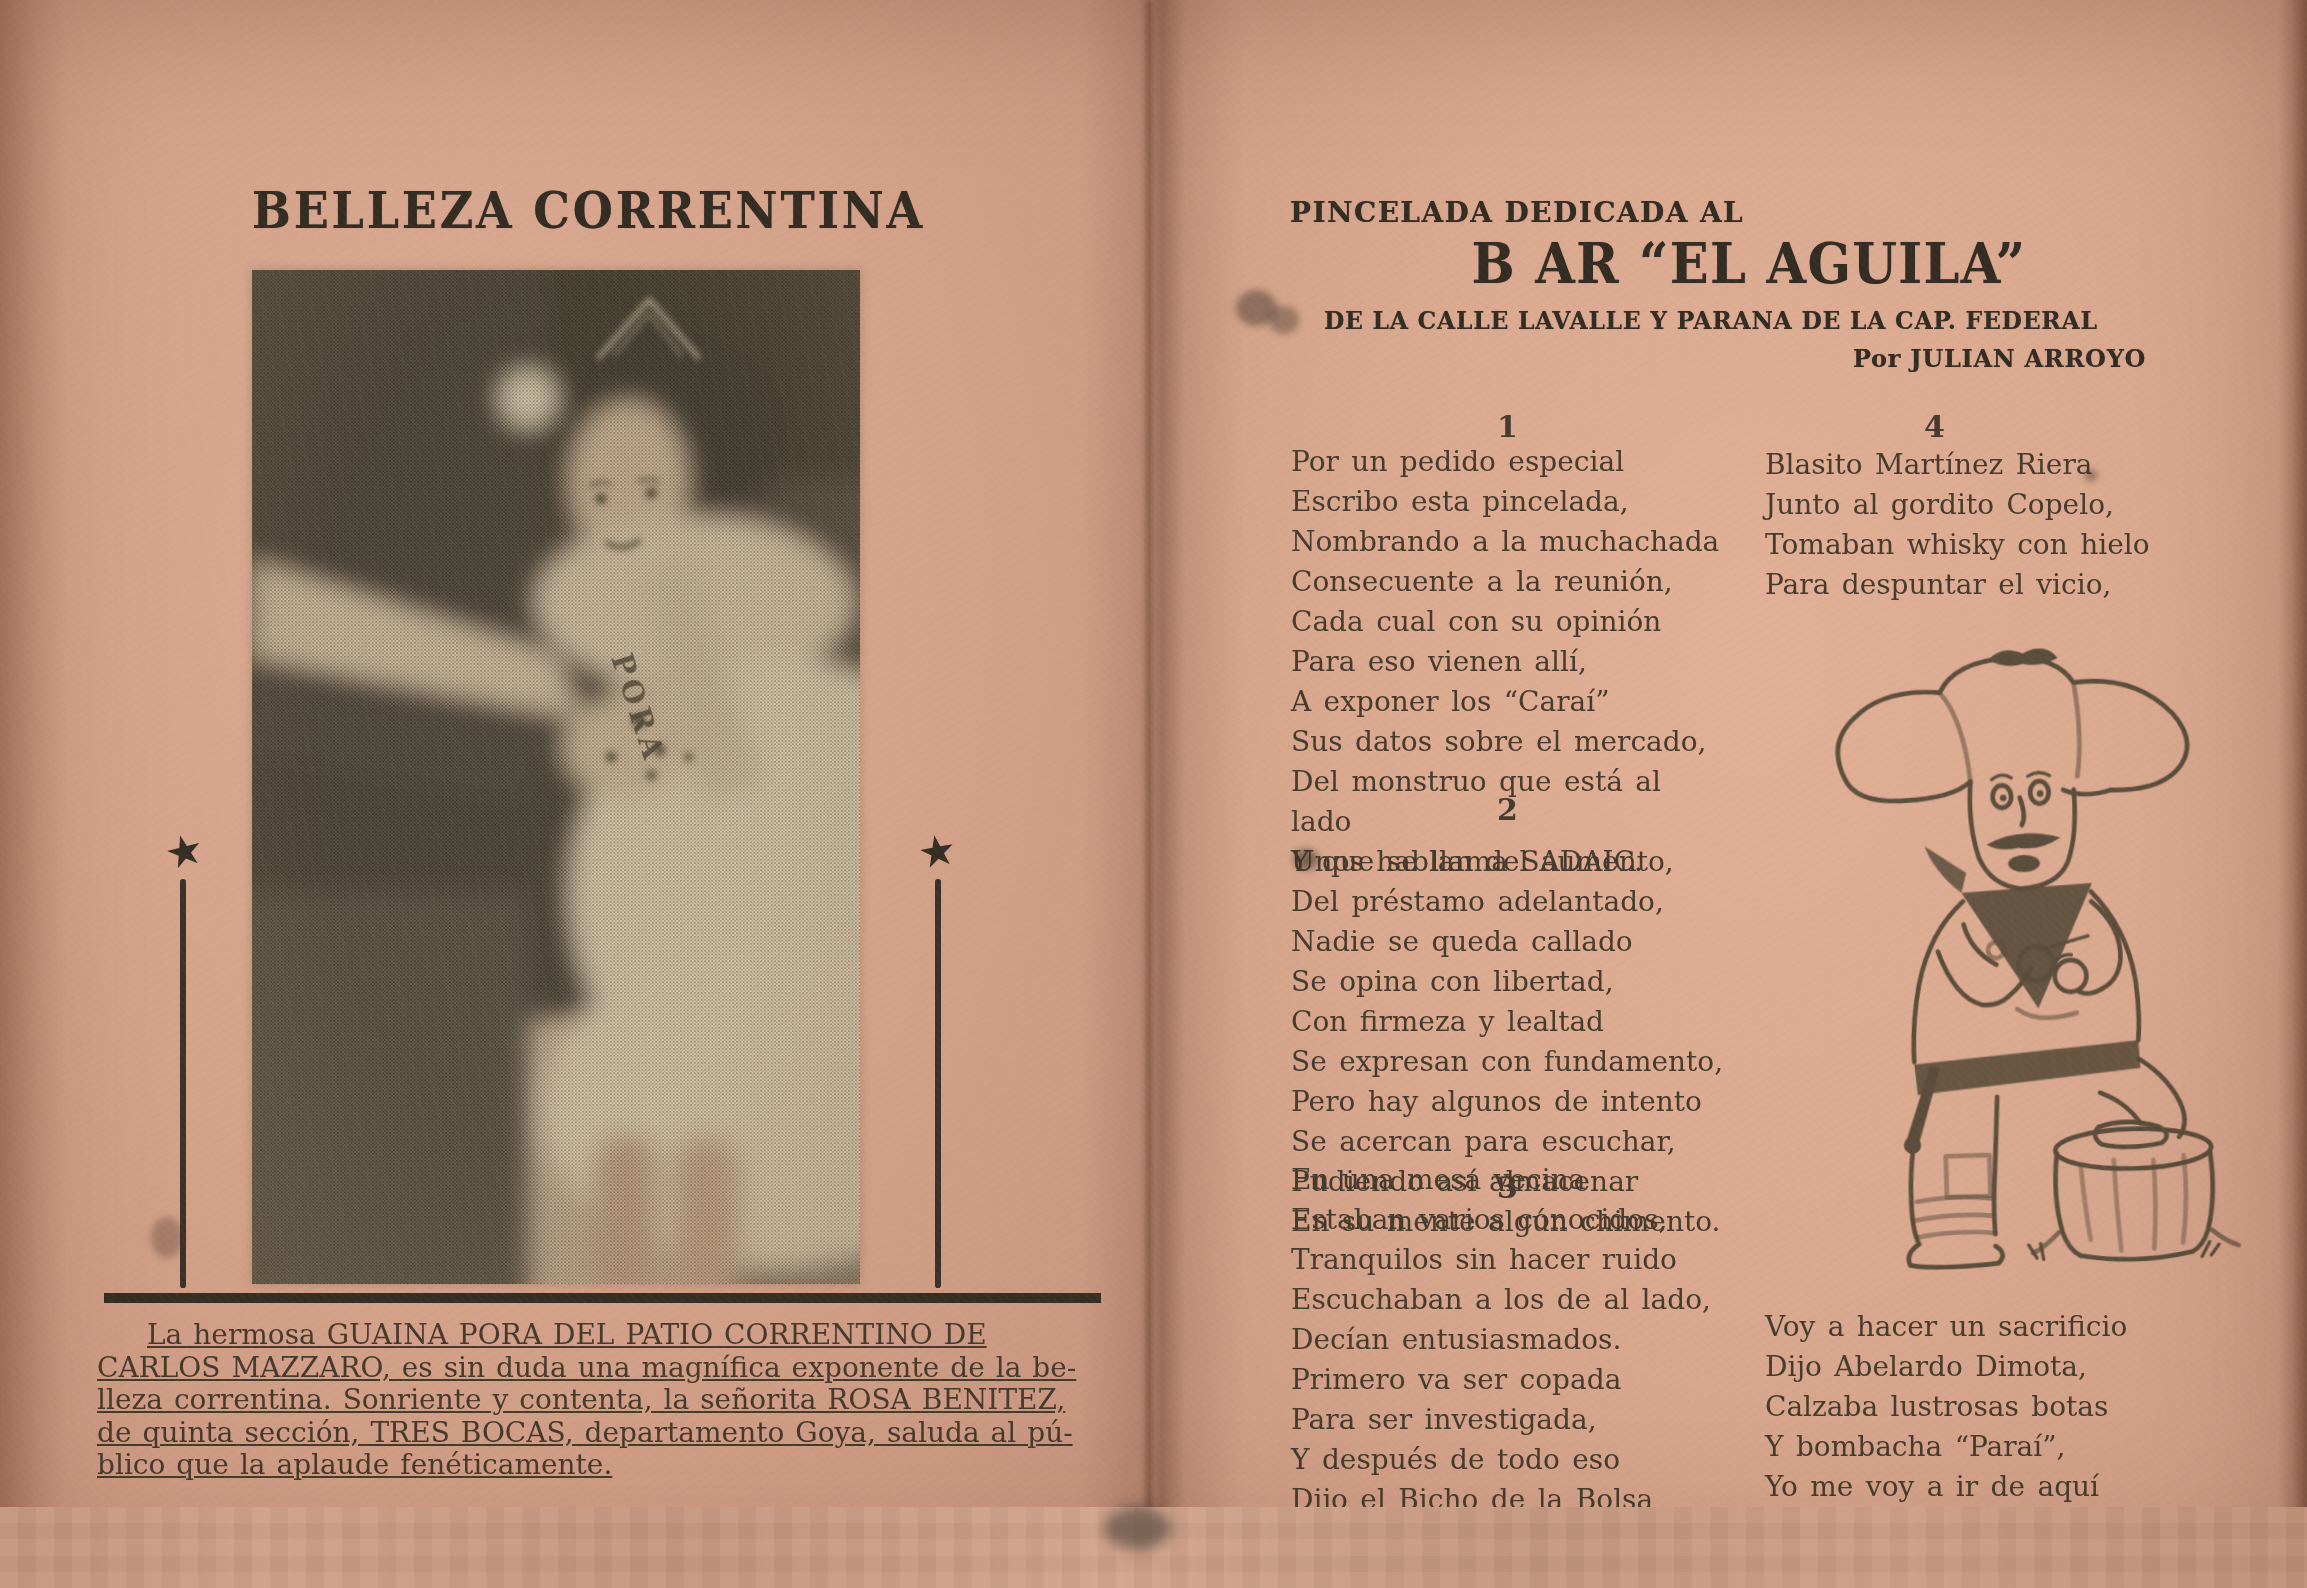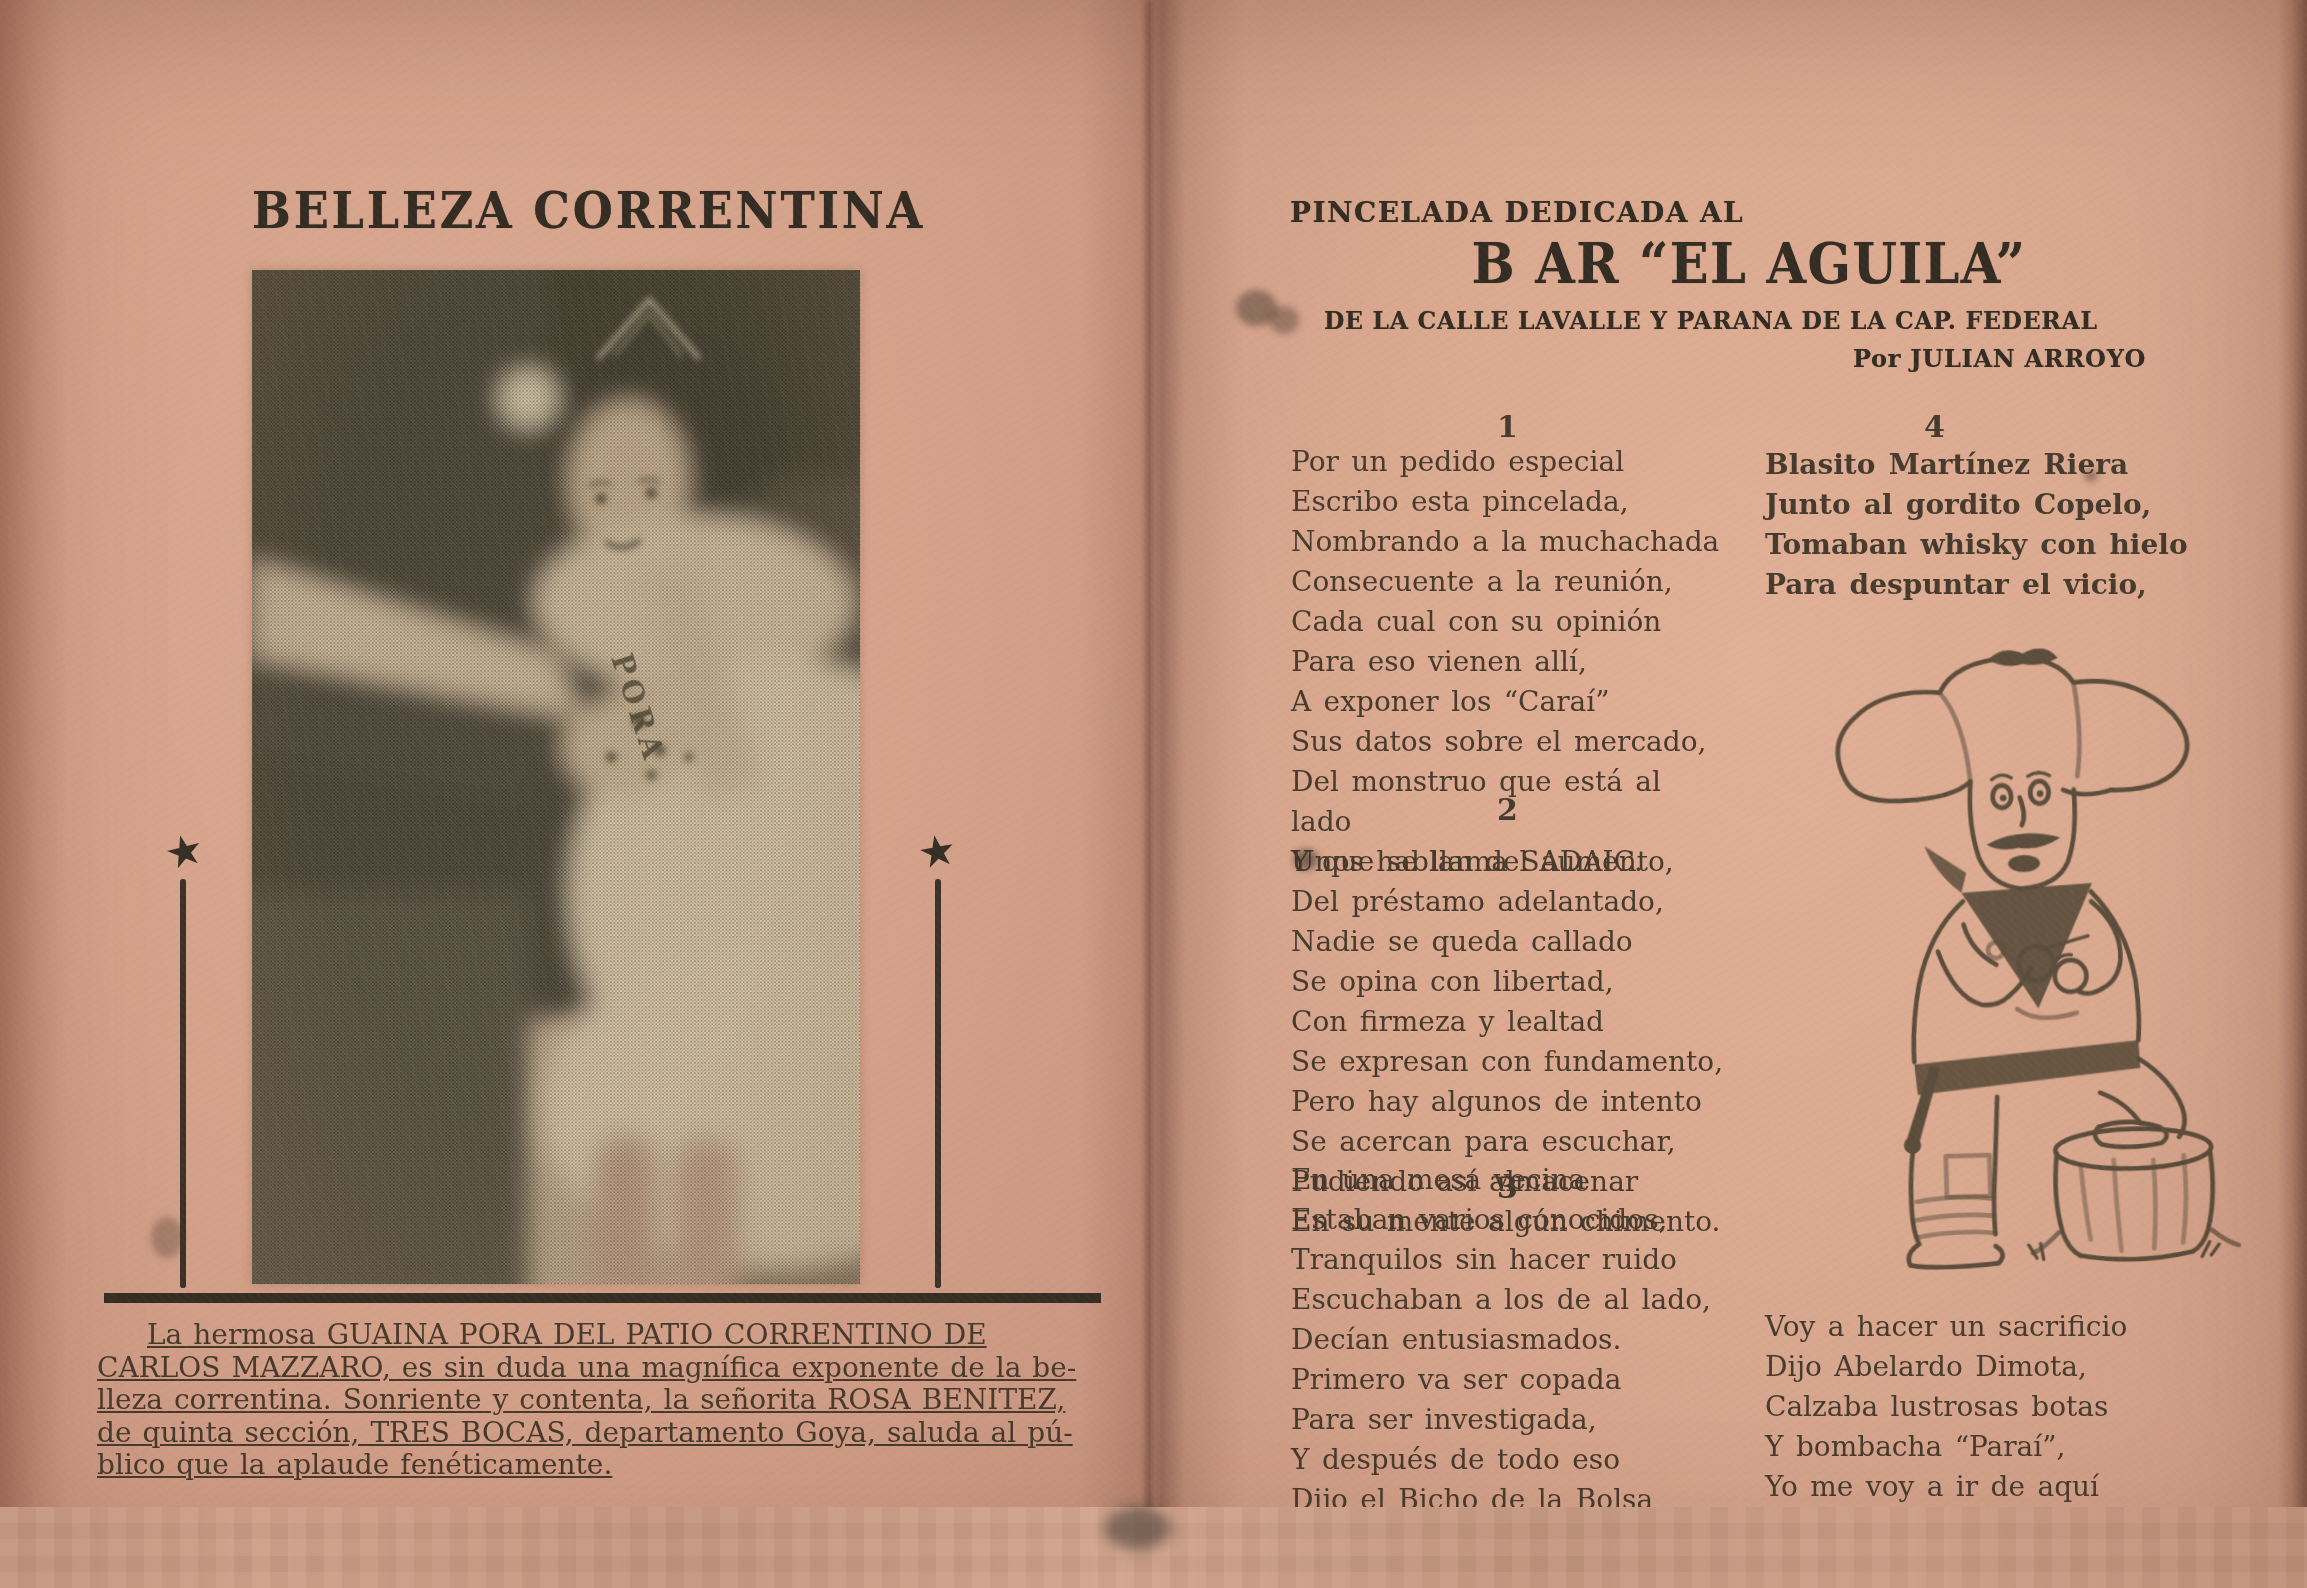--- a/index.html
+++ b/index.html
@@ -221,21 +221,21 @@
 Tranquilos sin hacer ruido
 Escuchaban a los de al lado,
 Decían entusiasmados.
 Primero va ser copada
 Para ser investigada,
 Y después de todo eso
 Dijo el Bicho de la Bolsa
 Ninguno va a cobrar nada.</div>
 
   <div class="verse-num" style="left:1765px;top:409px;width:339px;">4</div>
-  <div class="verse-lines" style="left:1765px;top:445px;width:470px;font-weight:bold;">Blasito Martínez Riera
+  <div class="verse-lines" style="left:1765px;top:445px;width:470px;">Blasito Martínez Riera
 Junto al gordito Copelo,
 Tomaban whisky con hielo
 Para despuntar el vicio,</div>
 
   <svg class="gaucho" width="449" height="664" viewBox="0 0 680 960">
     <g fill="none" stroke="#49402f" stroke-width="7" stroke-linecap="round" stroke-linejoin="round" opacity=".88">
       <path d="M78 205 Q52 150 96 112 Q140 70 225 78 Q248 32 330 28 Q402 26 428 68 Q520 58 576 118 Q612 160 588 196 Q560 236 480 232"></path>
       <path d="M78 205 Q95 244 170 240 Q240 238 268 214"></path>
       <path d="M480 232 Q440 244 408 230"></path>
       <path d="M225 78 Q260 120 268 214" opacity=".55"></path>

